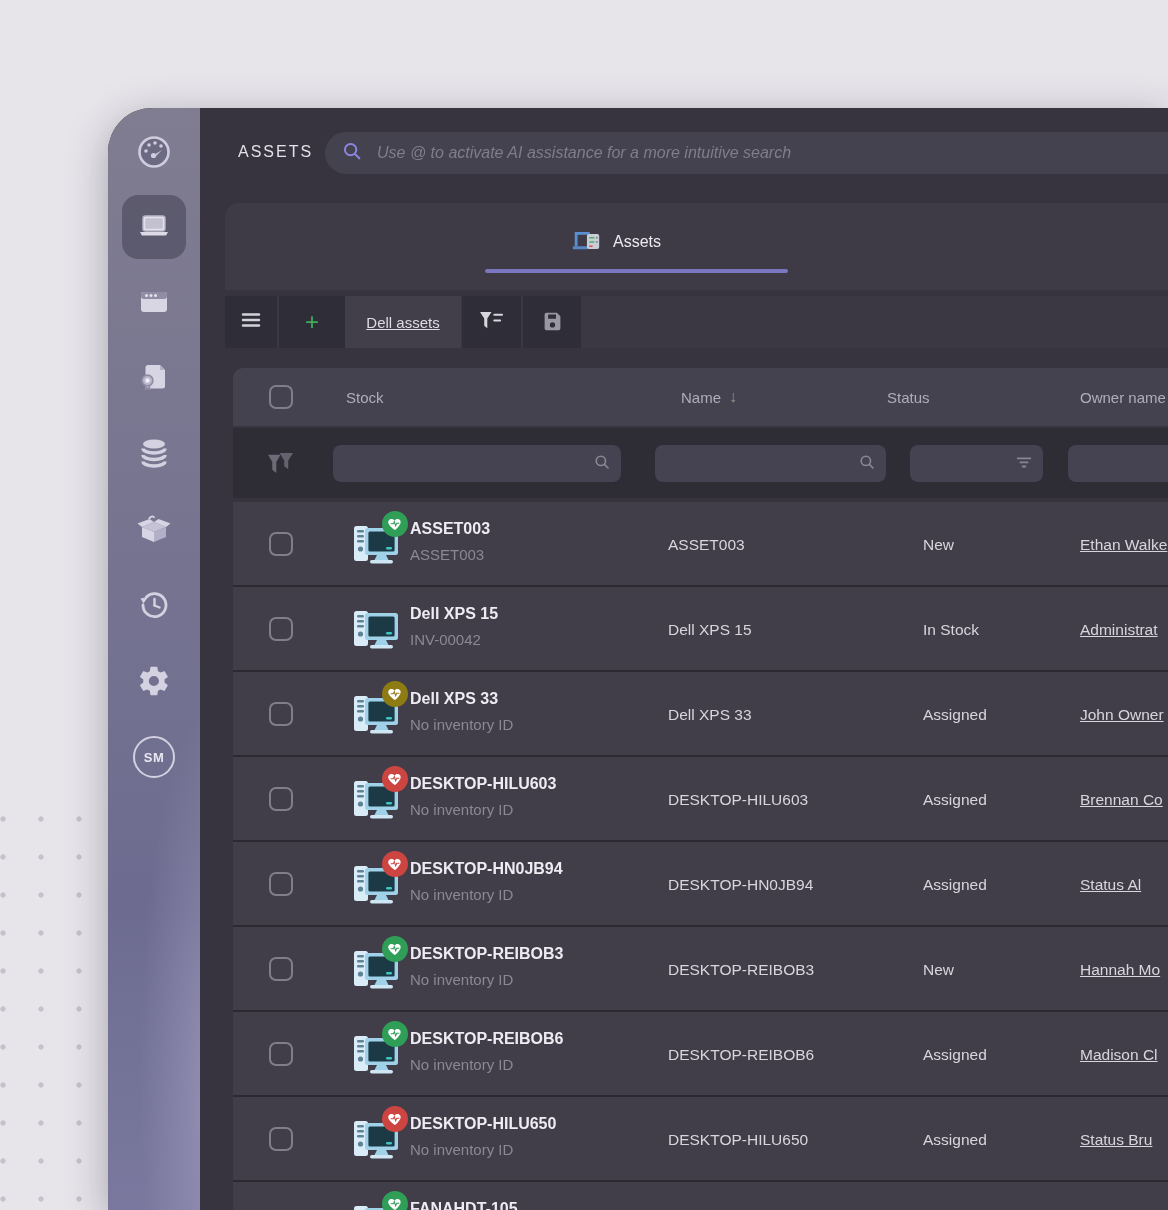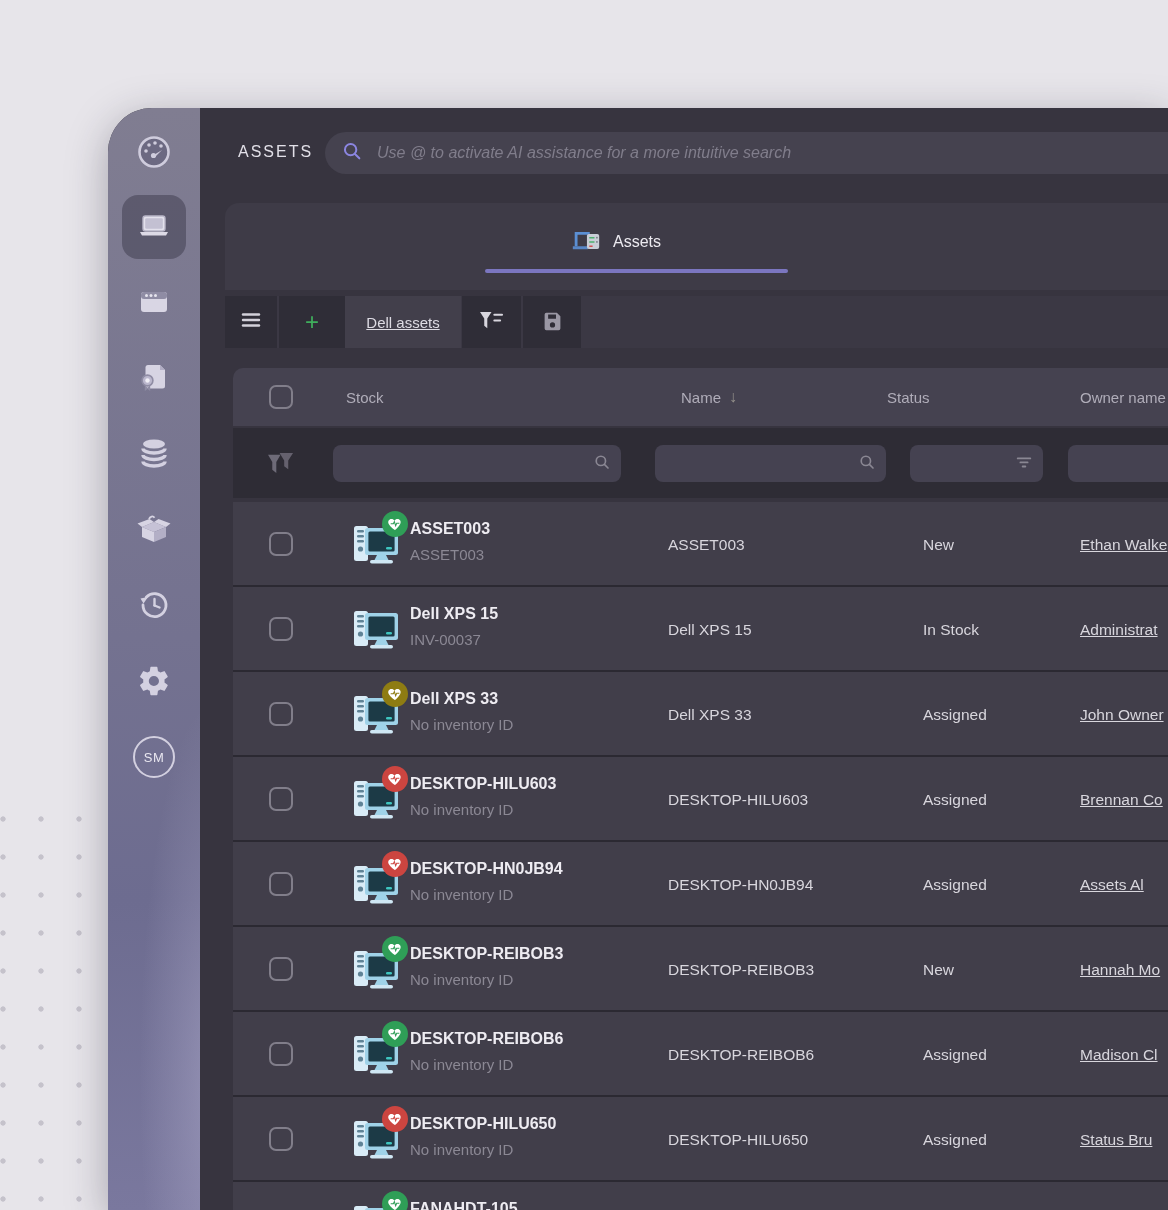--- a/index.html
+++ b/index.html
@@ -33,21 +33,21 @@
     position:absolute; left:14px; width:64px; height:64px;
     display:flex; align-items:center; justify-content:center;
     border-radius:16px; color:#d4d1e2;
   }
   .side-item.selected { background:rgba(48,46,62,.42); }
   .side-item svg { display:block; }
   .avatar-circle {
     width:42px; height:42px; border-radius:50%;
     border:2px solid #d3d0e0; color:#e9e7f0;
     display:flex; align-items:center; justify-content:center;
-    font-size:13px; font-weight:normal; letter-spacing:.5px;
+    font-size:13px; font-weight:bold; letter-spacing:.5px;
   }
   
   .main { position:absolute; left:92px; top:0; right:0; bottom:0; background:#37343f; }
   .section-label {
     position:absolute; left:38px; top:35px;
     color:#e2e0e8; font-size:16px; letter-spacing:2px; font-weight:500;
   }
   .searchbar {
     position:absolute; left:125px; top:24px; width:900px; height:42px;
     background:#45424f; border-radius:21px; display:flex; align-items:center;
@@ -421,21 +421,21 @@
         </div>
 
         <div class="row">
           <span class="checkbox"></span>
           <span class="asseticon"><svg width="48" height="46">
                 <use href="#sym-asset"></use>
               </svg>
             </span>
           <div class="cell-asset">
               <span class="a-primary">Dell XPS 15</span>
-              <span class="a-secondary">INV-00037</span>
+              <span class="a-secondary">INV-00042</span>
             </div>
           <div class="cell-name">Dell XPS 15</div>
           <div class="cell-status">In Stock</div>
           <div class="cell-owner">Administrat</div>
         </div>
 
         <div class="row">
           <span class="checkbox"></span>
           <span class="asseticon"><svg width="48" height="46">
                 <use href="#sym-asset"></use>
@@ -482,21 +482,21 @@
                 <svg width="16" height="16">
                   <use href="#sym-heart"></use>
                 </svg>
               </span></span>
           <div class="cell-asset">
               <span class="a-primary">DESKTOP-HN0JB94</span>
               <span class="a-secondary">No inventory ID</span>
             </div>
           <div class="cell-name">DESKTOP-HN0JB94</div>
           <div class="cell-status">Assigned</div>
-          <div class="cell-owner">Assets Al</div>
+          <div class="cell-owner">Status Al</div>
         </div>
 
         <div class="row">
           <span class="checkbox"></span>
           <span class="asseticon"><svg width="48" height="46">
                 <use href="#sym-asset"></use>
               </svg>
             <span class="badge green" style="color:#2f9e57">
                 <svg width="16" height="16">
                   <use href="#sym-heart"></use>

